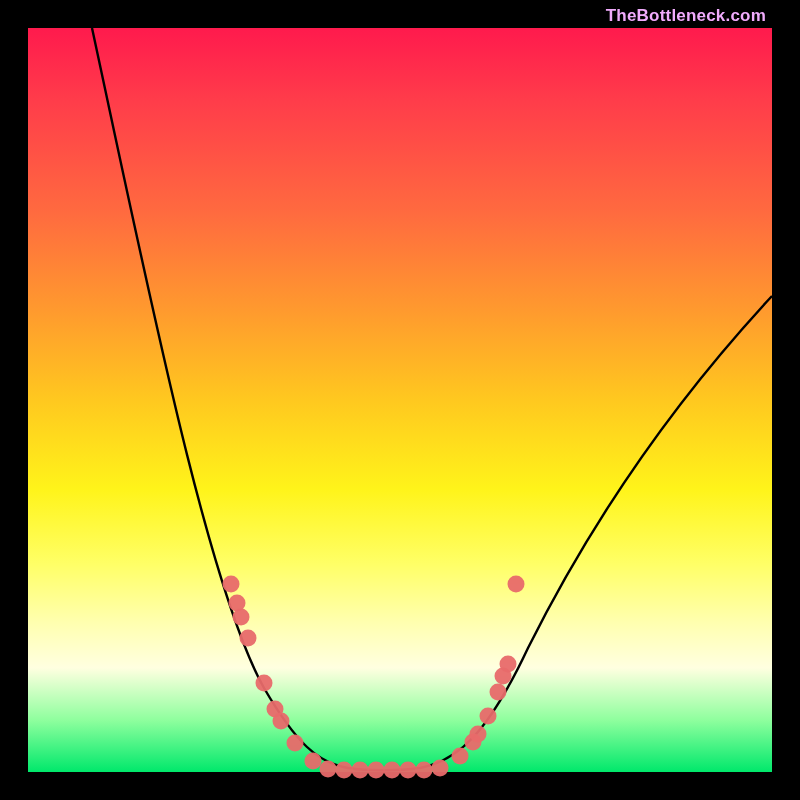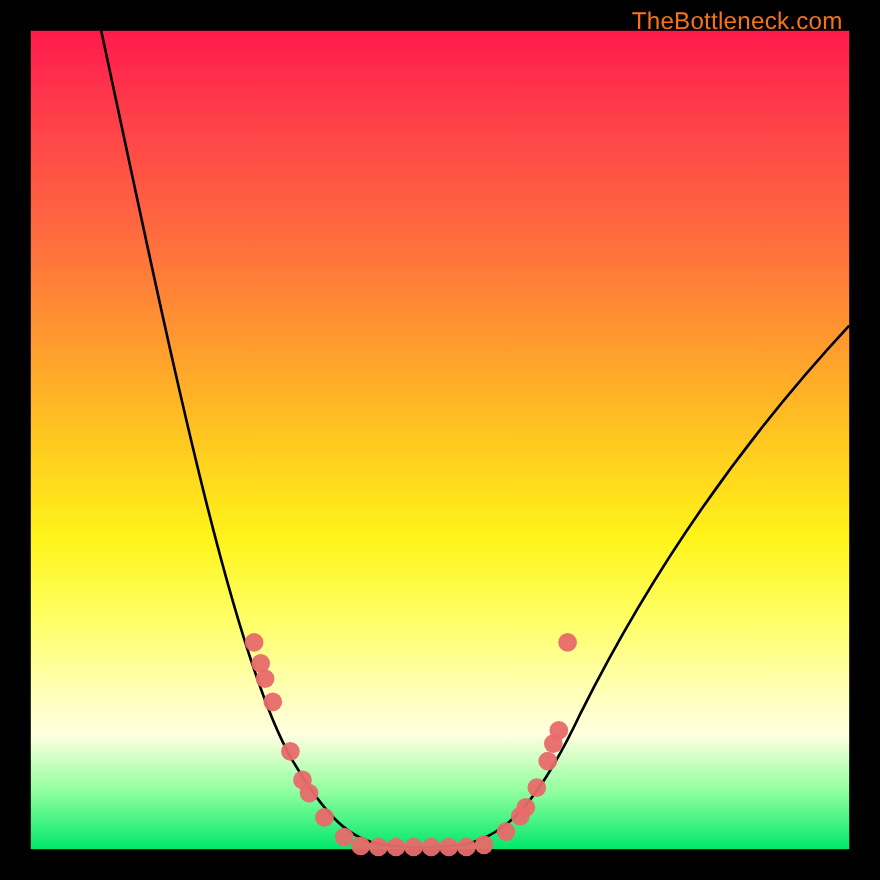--- a/index.html
+++ b/index.html
@@ -28,23 +28,23 @@
       #ffffb0 80%,
       #ffffe0 86%,
       #8fff9e 93%,
       #00e86b 100%
     );
   }
   .watermark {
     position: absolute;
     top: 6px;
     right: 34px;
-    color: #f97316;
-    font-size: 22px;
-    font-weight: 400;
+    color: #f0abfc;
+    font-size: 17px;
+    font-weight: 700;
     letter-spacing: 0.2px;
     user-select: none;
   }
   svg.curve {
     position: absolute;
     left: 0;
     top: 0;
     width: 744px;
     height: 744px;
     overflow: visible;

